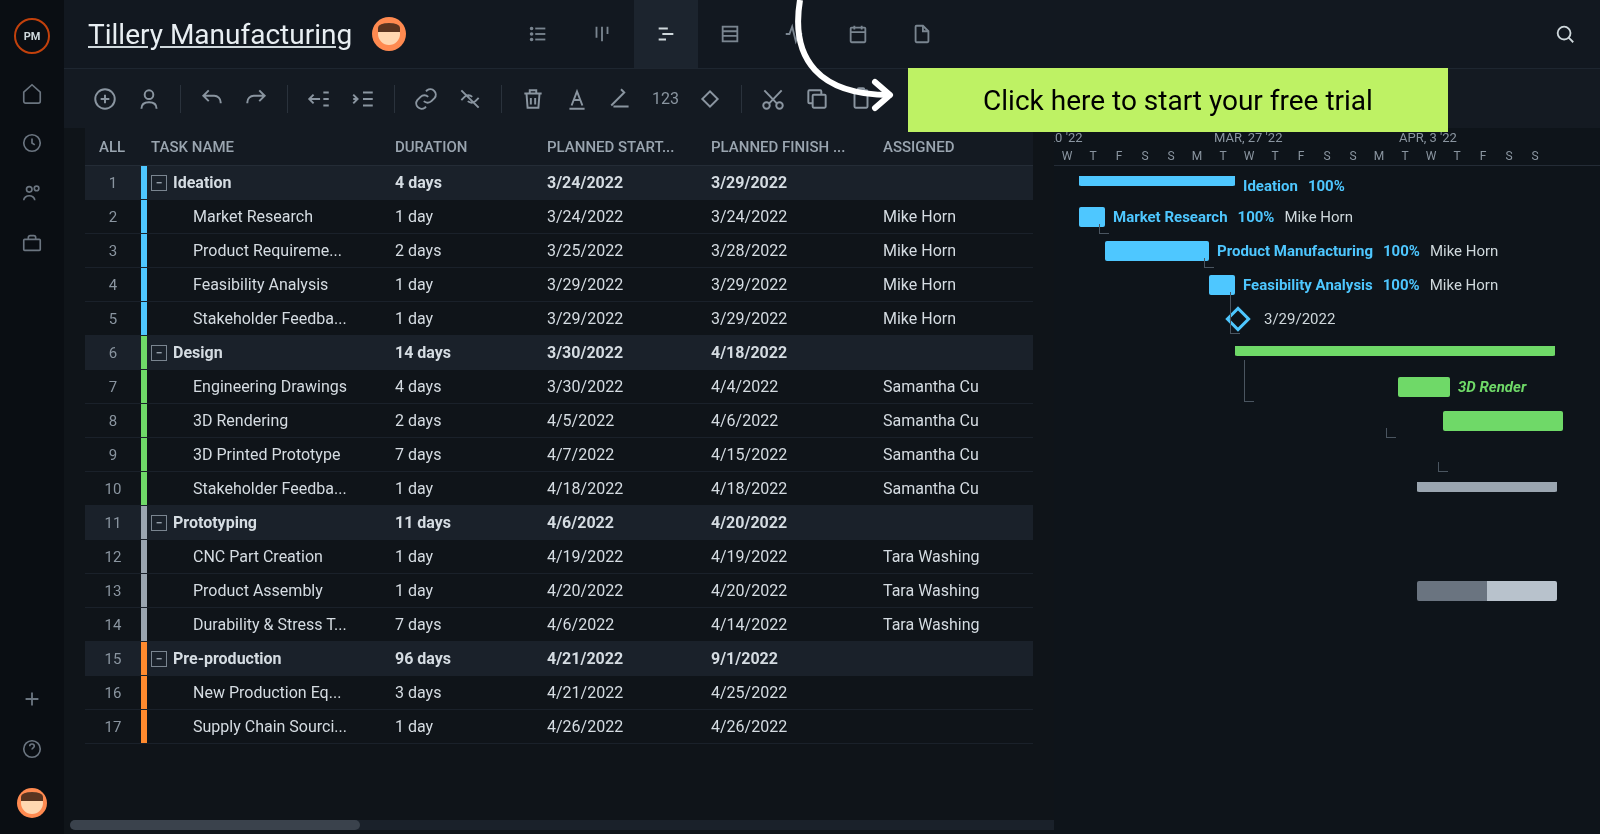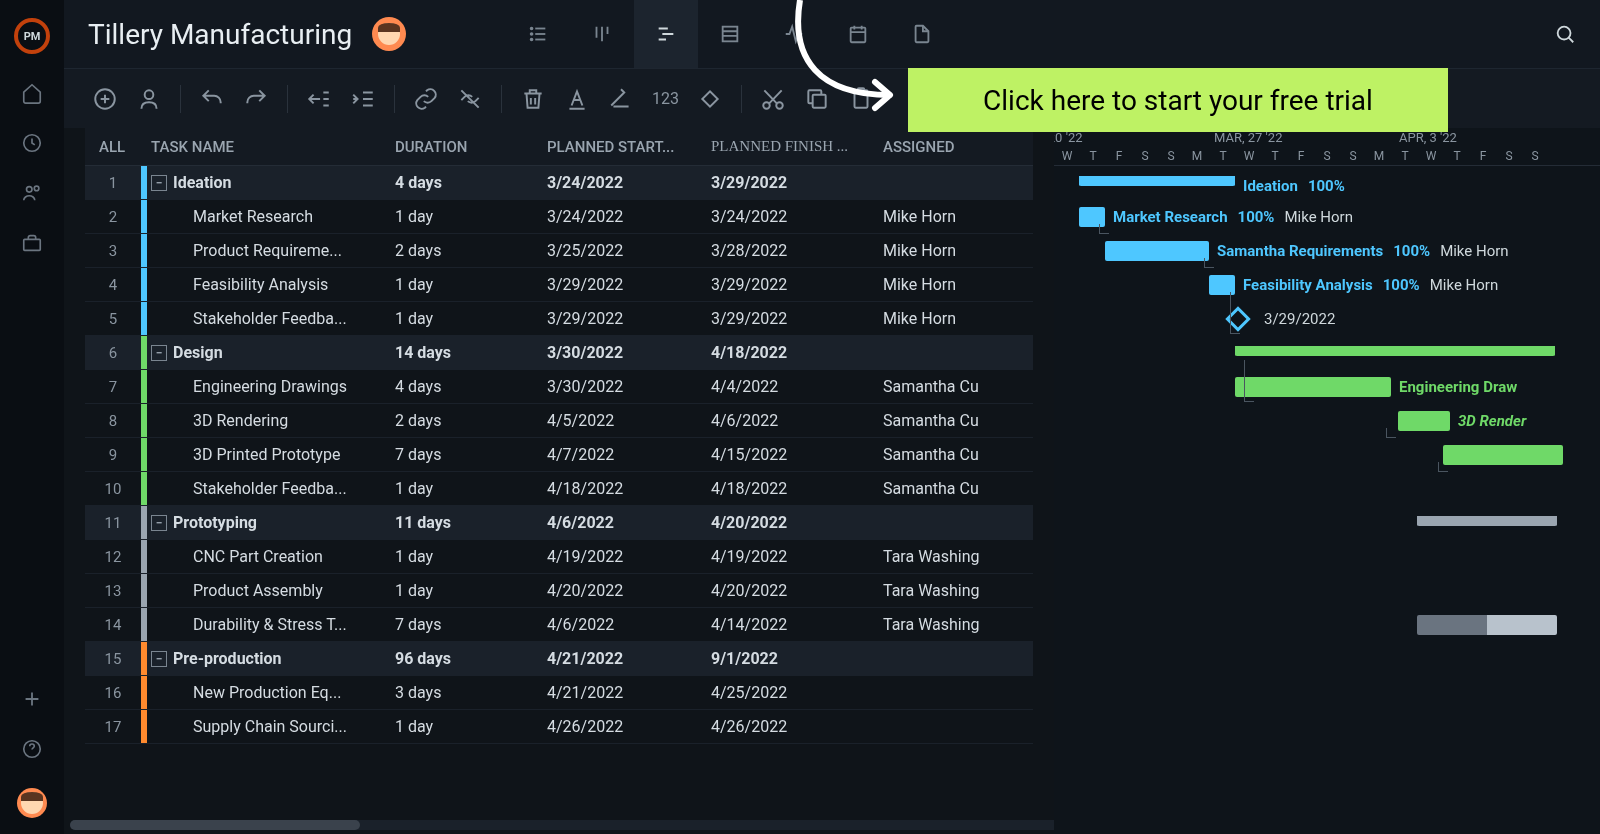--- a/index.html
+++ b/index.html
@@ -1,44 +1,44 @@
 <!DOCTYPE html>
 <html><head>
 <meta charset="utf-8">
 <style>
 * { margin:0; padding:0; box-sizing:border-box; font-family:-apple-system,BlinkMacSystemFont,"Segoe UI",Roboto,sans-serif; }
 body { background:#0f1419; color:#cfd8dc; width:1600px; height:834px; overflow:hidden; position:relative; }
 .app { display:flex; height:100%; }
 .leftbar { width:64px; background:#0a0e13; display:flex; flex-direction:column; align-items:center; padding-top:18px; gap:28px; position:relative; }
-.logo-circ { width:36px; height:36px; border:4px solid #c2410c; border-radius:50%; display:flex; align-items:center; justify-content:center; font-size:11px; font-weight:700; color:#cfd8dc; }
+.logo-circ { width:36px; height:36px; border:2px solid #c2410c; border-radius:50%; display:flex; align-items:center; justify-content:center; font-size:11px; font-weight:700; color:#cfd8dc; }
 .nav-icon { width:22px; height:22px; color:#6b7580; cursor:pointer; }
 .nav-spacer { flex:1; }
 .avatar-sm { width:30px; height:30px; background:#ff8a50; border-radius:50%; margin-bottom:16px; display:flex; align-items:center; justify-content:center; }
 .main { flex:1; display:flex; flex-direction:column; }
-.topbar { height:68px; display:flex; align-items:center; padding:0 24px; gap:14px; background:#121820; }
+.topbar { height:68px; display:flex; align-items:center; padding:0 24px; gap:14px; background:#121820;text-decoration:underline; }
 .proj-title { font-size:28px; font-weight:400; color:#e8eef2; }
 .avatar-md { width:34px; height:34px; background:#ff8a50; border-radius:50%; margin-left:6px; position:relative; display:flex; align-items:center; justify-content:center; }
 .view-tabs { display:flex; margin-left:auto; margin-right:500px; }
 .view-tab { width:64px; height:68px; display:flex; align-items:center; justify-content:center; color:#7a8590; cursor:pointer; }
 .view-tab.active { background:#1c242e; }
 .search-area { margin-left:auto; }
 .toolbar { height:60px; display:flex; align-items:center; padding:0 28px; gap:18px; background:#141a22; border-top:1px solid #1e2630; position:relative; }
 .tool-icon { width:26px; height:26px; color:#8a95a0; cursor:pointer; }
 .tool-sep { width:1px; height:28px; background:#2a323c; }
 .tool-num { font-size:16px; color:#8a95a0; }
 .cta-banner { position:absolute; top:68px; left:908px; width:540px; height:64px; background:#bef264; color:#000; display:flex; align-items:center; justify-content:center; font-size:28px; font-weight:400; z-index:50; cursor:pointer; }
 .arrow-svg { position:absolute; top:0px; left:760px; z-index:49; pointer-events:none; }
 .content { flex:1; display:flex; overflow:hidden; }
 .grid { width:990px; display:flex; flex-direction:column; overflow:hidden;align-items:center; }
 .grid-head { display:flex; height:38px; align-items:center; background:#141a22; border-bottom:1px solid #242c36; font-size:15px; color:#9aa5b0; font-weight:500; }
 .col-idx { width:56px; padding-left:14px; }
 .col-name { width:254px; padding-left:10px; }
 .col-dur { width:152px; }
 .col-start { width:164px; }
-.col-finish { width:172px;font-family:Liberation Serif, serif; }
+.col-finish { width:172px; }
 .col-assign { width:150px; }
 .grid-body { flex:1; overflow-y:auto; }
 .row { display:flex; height:34px; align-items:center; font-size:16px; color:#d5dce2; border-bottom:1px solid #1a212a; cursor:pointer; }
 .row.parent { font-weight:700; background:#1a212a; }
 .row-idx { width:56px; text-align:center; color:#8a95a0; font-size:15px; font-weight:400; }
 .row-bar { width:6px; align-self:stretch; }
 .row-name { width:248px; display:flex; align-items:center; gap:6px; overflow:hidden; white-space:nowrap; text-overflow:ellipsis; }
 .row-name.child { padding-left:46px; }
 .row-name.parent-name { padding-left:4px; }
 .expand { width:16px; height:16px; border:1px solid #7a8590; display:flex; align-items:center; justify-content:center; font-size:12px; color:#9aa5b0; }
@@ -486,48 +486,41 @@
                 <div class="gbar-label">
                   <span style="color:#4ec7ff;font-weight:700">Market Research</span>
                   <span style="color:#4ec7ff;font-weight:700">100%</span>
                   <span style="color:#cfd8dc">Mike Horn</span>
                 </div>
               </div>
             </div>
             <div class="gantt-row">
               <div class="gbar" style="left: 51px; width: 104px; background: rgb(78, 199, 255);">
                 <div class="gbar-label">
-                  <span style="color:#4ec7ff;font-weight:700">Samantha Requirements</span>
+                  <span style="color:#4ec7ff;font-weight:700">Product Manufacturing</span>
                   <span style="color:#4ec7ff;font-weight:700">100%</span>
                   <span style="color:#cfd8dc">Mike Horn</span>
                 </div>
               </div>
             </div>
             <div class="gantt-row">
               <div class="gbar" style="left: 155px; width: 26px; background: rgb(78, 199, 255);">
                 <div class="gbar-label">
                   <span style="color:#4ec7ff;font-weight:700">Feasibility Analysis</span>
                   <span style="color:#4ec7ff;font-weight:700">100%</span>
                   <span style="color:#cfd8dc">Mike Horn</span>
                 </div>
               </div>
             </div>
             <div class="gantt-row">
               <div class="milestone" style="left: 175px; border: 3px solid rgb(78, 199, 255); background: rgb(14, 20, 26);"></div>
               <div class="milestone-label" style="left: 210px;">3/29/2022</div>
             </div>
             <div class="gantt-row">
               <div class="gbar gbar-parent" style="left: 181px; width: 320px; background: rgb(111, 217, 104); color: rgb(111, 217, 104);"></div>
-            </div>
-            <div class="gantt-row">
-              <div class="gbar" style="left: 181px; width: 156px; background: rgb(111, 217, 104);">
-                <div class="gbar-label">
-                  <span style="color:#6fd968;font-weight:700">Engineering Draw</span>
-                </div>
-              </div>
             </div>
             <div class="gantt-row">
               <div class="gbar" style="left: 344px; width: 52px; background: rgb(111, 217, 104); font-style: italic;">
                 <div class="gbar-label">
                   <span style="color:#6fd968;font-weight:700">3D Render</span>
                 </div>
               </div>
             </div>
             <div class="gantt-row">
               <div class="gbar" style="left: 389px; width: 120px; background: rgb(111, 217, 104);"></div>

